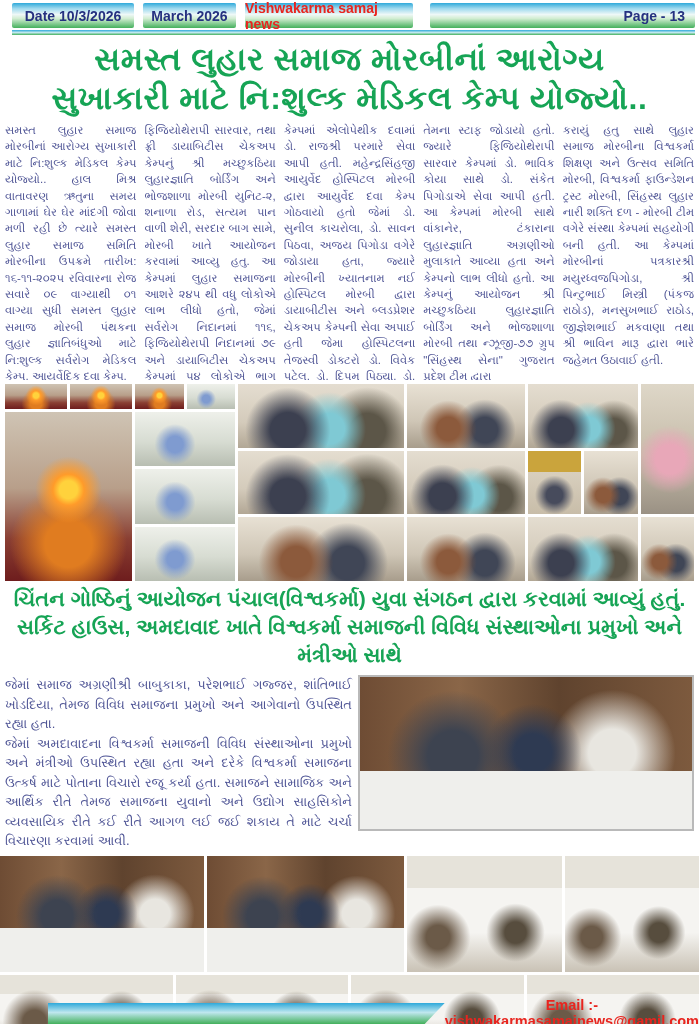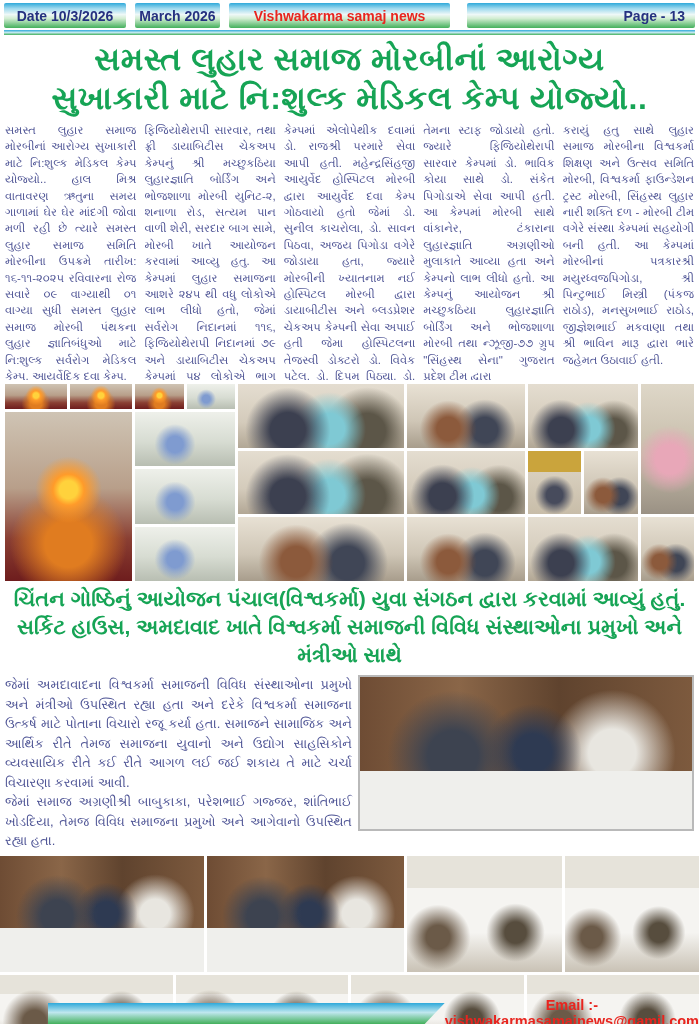--- a/index.html
+++ b/index.html
@@ -3,31 +3,31 @@
 <meta charset="utf-8">
 <style>
   * { margin:0; padding:0; box-sizing:border-box; }
   html,body { background:#888; }
   body { font-family:"Liberation Sans", sans-serif; }
   .page{
     position:relative; width:699px; height:1024px; margin:0 auto;
     background:#ffffff; overflow:hidden;
   }
   
-  .masthead{ padding:3px 4px 0 4px; }
+  .masthead{ padding:3px 4px 0 12px; }
   .mast-row{ display:flex; gap:9px; }
   .mast-cell{
     height:25px; display:flex; align-items:center; justify-content:center;
     background:linear-gradient(180deg,#2fa9da 0%,#9ed9ee 22%,#eef8f7 46%,#d2edd2 62%,#44b05c 100%);
     border-radius:2px;
     font-weight:bold; font-size:14px; color:#253180;
   }
   .mast-cell.c-date{ width:122px; }
-  .mast-cell.c-month{ width:85px; }
-  .mast-cell.c-title{ width:221px; color:#e8251f; }
+  .mast-cell.c-month{ width:93px; }
+  .mast-cell.c-title{ width:168px; color:#e8251f; }
   .mast-cell.c-page{ flex:1; justify-content:flex-end; padding-right:10px;margin-left:8px; }
   .mast-strip{
     margin-top:2px; height:5px; width:100%;
     background:linear-gradient(180deg,#2fa9da 0%,#bfe7ee 50%,#44b05c 100%);
   }
   
   .headline1{
     margin-top:5px; text-align:center; color:#16a455; font-weight:bold;
     font-size:32px; line-height:39px; letter-spacing:0.5px;
   }
@@ -205,22 +205,22 @@
     </div>
   </div>
 
   <div class="headline2">
     <div>ચિંતન ગોષ્ઠિનું આયોજન પંચાલ(વિશ્વકર્મા) યુવા સંગઠન દ્વારા કરવામાં આવ્યું હતું.</div>
     <div>સર્કિટ હાઉસ, અમદાવાદ ખાતે વિશ્વકર્મા સમાજની વિવિધ સંસ્થાઓના પ્રમુખો અને મંત્રીઓ સાથે</div>
   </div>
 
   <div class="art2">
     <div class="art2-text">
+      <p>જેમાં સમાજ અગ્રણીશ્રી બાબુકાકા, પરેશભાઈ ગજ્જર, શાંતિભાઈ ખોડદિયા, તેમજ વિવિધ સમાજના પ્રમુખો અને આગેવાનો ઉપસ્થિત રહ્યા હતા.</p>
       <p>જેમાં અમદાવાદના વિશ્વકર્મા સમાજની વિવિધ સંસ્થાઓના પ્રમુખો અને મંત્રીઓ ઉપસ્થિત રહ્યા હતા અને દરેકે વિશ્વકર્મા સમાજના ઉત્કર્ષ માટે પોતાના વિચારો રજૂ કર્યા હતા. સમાજને સામાજિક અને આર્થિક રીતે તેમજ સમાજના યુવાનો અને ઉદ્યોગ સાહસિકોને વ્યવસાયિક રીતે કઈ રીતે આગળ લઈ જઈ શકાય તે માટે ચર્ચા વિચારણા કરવામાં આવી.</p>
-      <p>જેમાં સમાજ અગ્રણીશ્રી બાબુકાકા, પરેશભાઈ ગજ્જર, શાંતિભાઈ ખોડદિયા, તેમજ વિવિધ સમાજના પ્રમુખો અને આગેવાનો ઉપસ્થિત રહ્યા હતા.</p>
     </div>
     <div class="art2-photo ph ph-wood"></div>
   </div>
 
   <div class="collage2-mid">
     <div class="ph ph-wood"></div>
     <div class="ph ph-wood"></div>
     <div class="ph ph-hall"></div>
     <div class="ph ph-hall"></div>
   </div>

